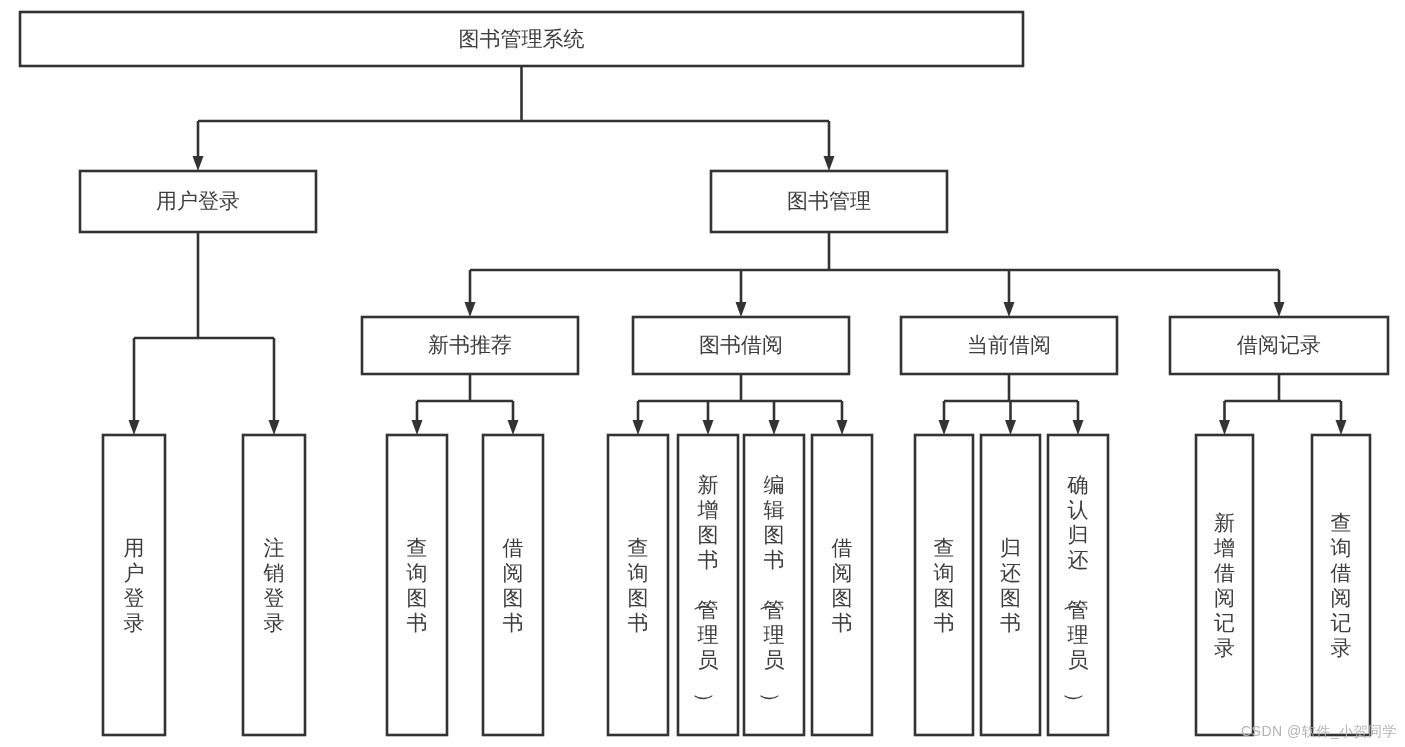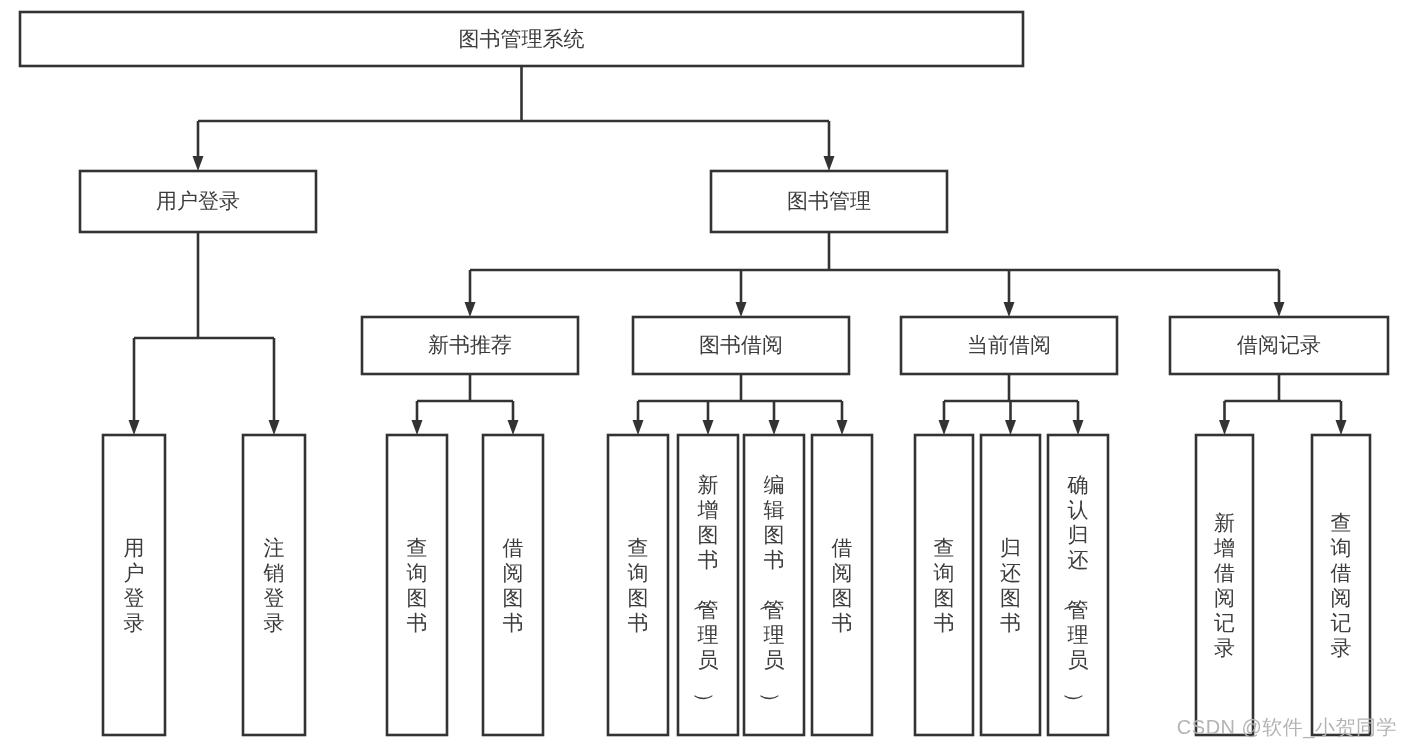--- a/index.html
+++ b/index.html
@@ -52,21 +52,21 @@
     font-family: "Liberation Sans", "DejaVu Sans", sans-serif;
     fill: #3c3c3c;
     font-size: 21px;
     text-anchor: middle;
   }
   .watermark {
     position: absolute;
     right: 8px;
     bottom: 6px;
     font-family: "Liberation Sans", "DejaVu Sans", sans-serif;
-    font-size: 20px;
+    font-size: 14px;
     color: #b4b4b4;
     white-space: nowrap;
     letter-spacing: 0.5px;
     pointer-events: none;
   }
 </style>
 </head>
 <body>
 
 <div id="diagram-root">

